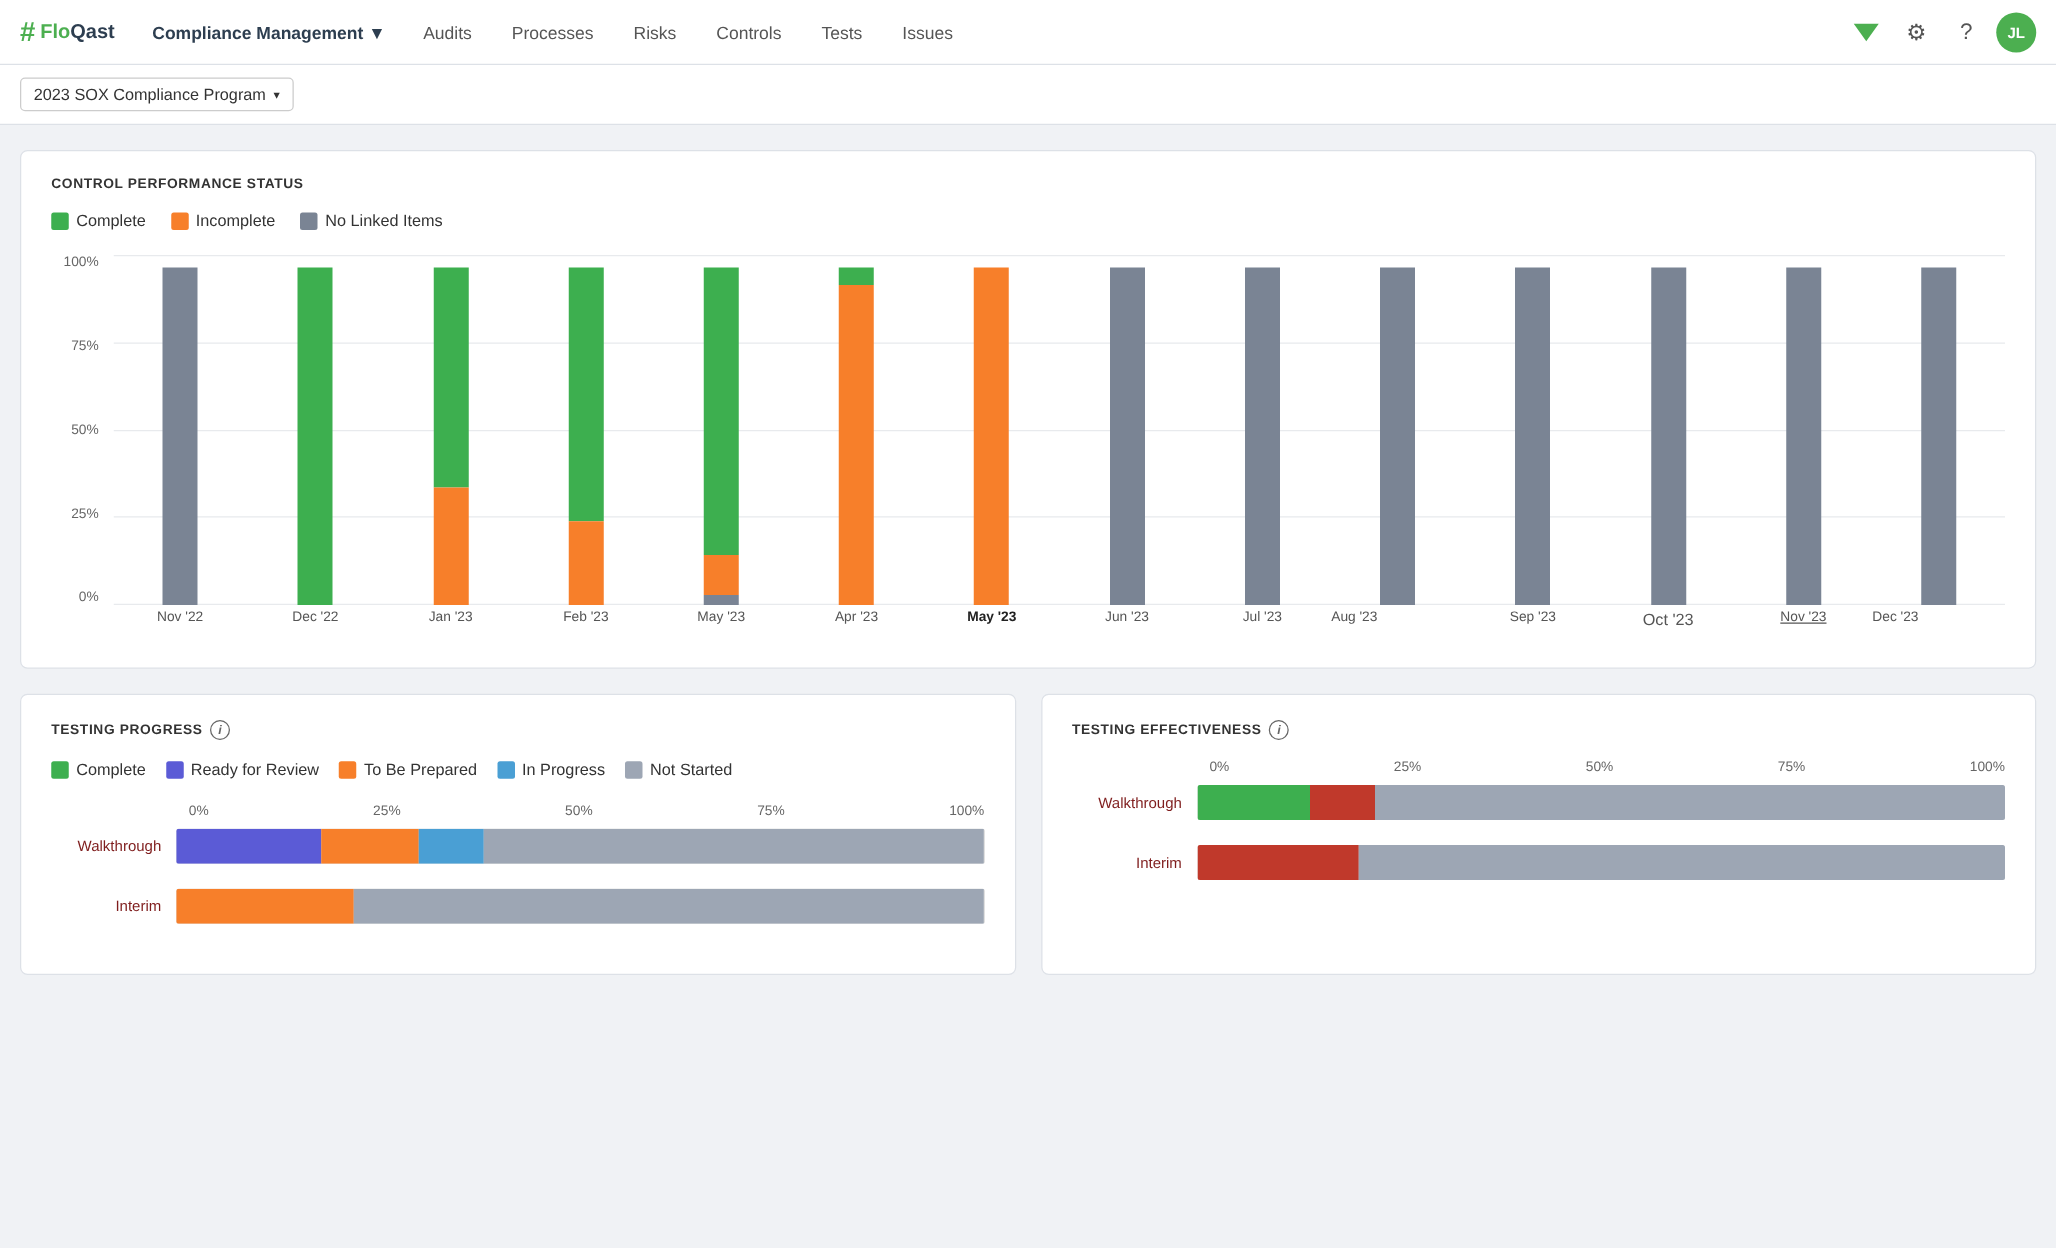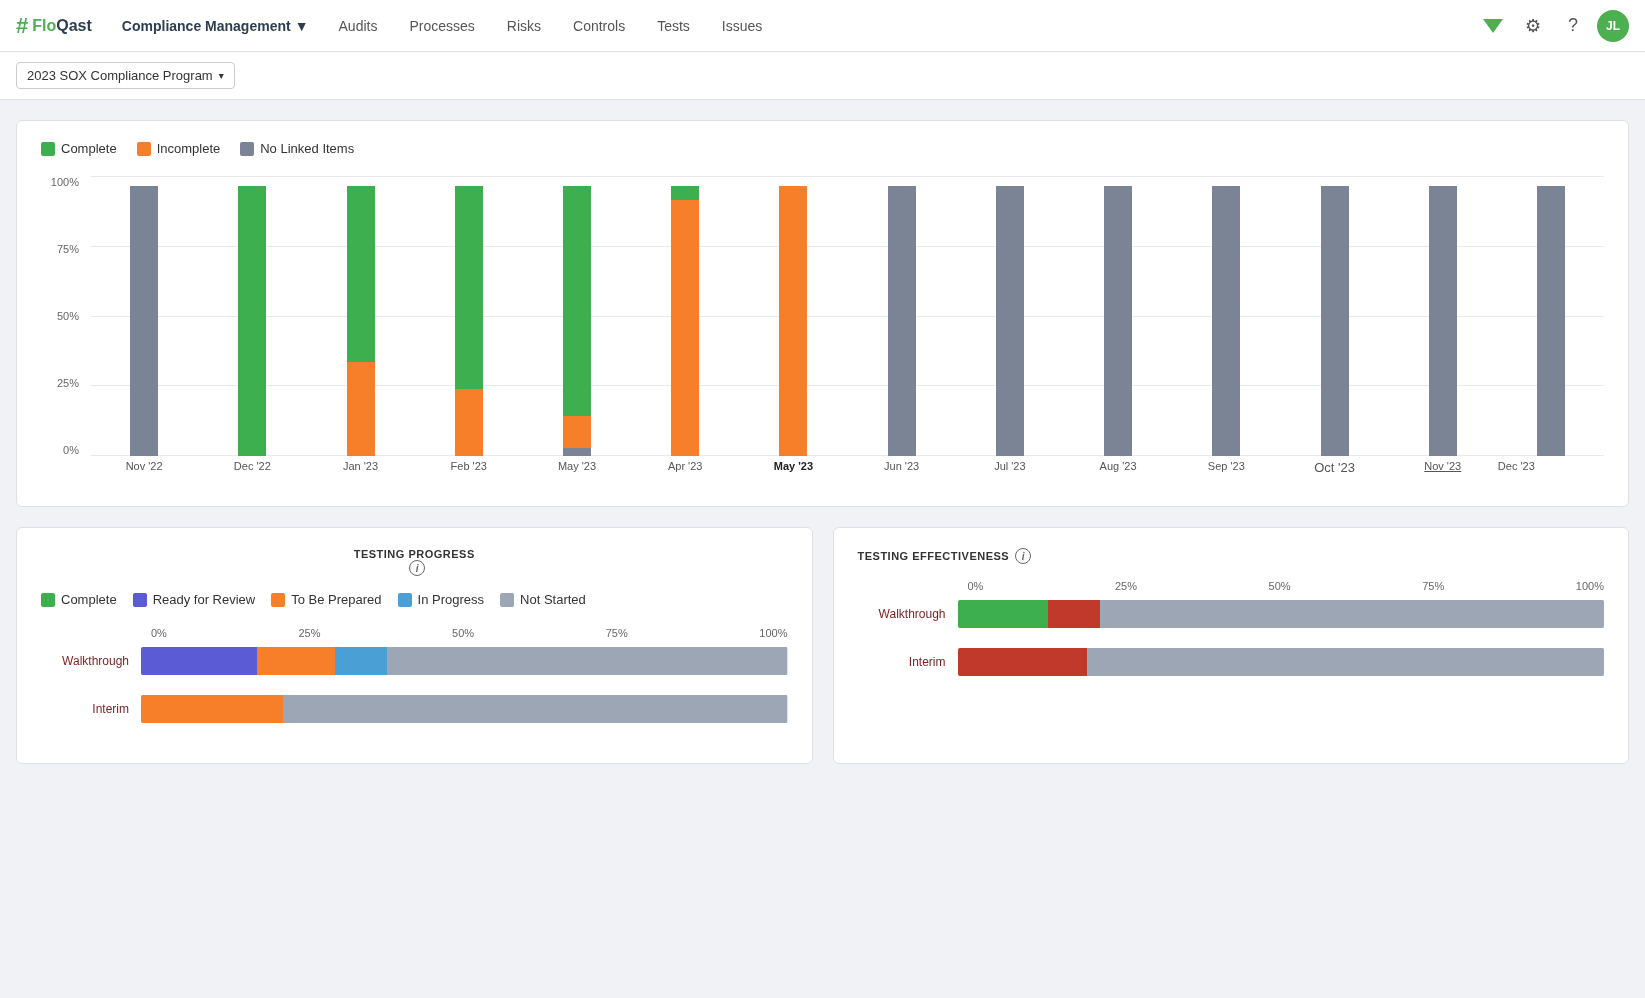--- a/index.html
+++ b/index.html
@@ -166,20 +166,21 @@
 <div class="subheader">
   <div class="program-dropdown">
     <span>2023 SOX Compliance Program</span>
     <span class="chevron">▾</span>
   </div>
 </div>
 
 <div class="main">
 
   <div class="card">
+    <div class="card-title">CONTROL PERFORMANCE STATUS</div>
 
     <div class="legend">
       <div class="legend-item">
         <div class="legend-dot" style="background:#3daf4f;"></div>
         <span>Complete</span>
       </div>
       <div class="legend-item">
         <div class="legend-dot" style="background:#f77f2a;"></div>
         <span>Incomplete</span>
       </div>
@@ -260,33 +261,33 @@
       <div style="position:absolute;left:50px;right:0;bottom:0;height:30px;display:flex;align-items:flex-start;gap:2px;" id="monthly-xlabels">
       <div style="flex: 1 1 0%; text-align: center; font-size: 11px; color: rgb(85, 85, 85); padding-top: 4px;">Nov '22</div>
           <div style="flex: 1 1 0%; text-align: center; font-size: 11px; color: rgb(85, 85, 85); padding-top: 4px;">Dec '22</div>
           <div style="flex: 1 1 0%; text-align: center; font-size: 11px; color: rgb(85, 85, 85); padding-top: 4px;">Jan '23</div>
           <div style="flex: 1 1 0%; text-align: center; font-size: 11px; color: rgb(85, 85, 85); padding-top: 4px;">Feb '23</div>
           <div style="flex: 1 1 0%; text-align: center; font-size: 11px; color: rgb(85, 85, 85); padding-top: 4px;">May '23</div>
           <div style="flex: 1 1 0%; text-align: center; font-size: 11px; color: rgb(85, 85, 85); padding-top: 4px;">Apr '23</div>
           <div style="flex: 1 1 0%; text-align: center; font-size: 11px; color: rgb(34, 34, 34); padding-top: 4px; font-weight: 700;">May '23</div>
           <div style="flex: 1 1 0%; text-align: center; font-size: 11px; color: rgb(85, 85, 85); padding-top: 4px;">Jun '23</div>
           <div style="flex: 1 1 0%; text-align: center; font-size: 11px; color: rgb(85, 85, 85); padding-top: 4px;">Jul '23</div>
-          <div style="flex: 1 1 0%; text-align: center; font-size: 11px; color: rgb(85, 85, 85); padding-top: 4px;">Aug '23</div>
+          <div style="flex: 1 1 0%; font-size: 11px; color: rgb(85, 85, 85); padding-top: 4px;">Aug '23</div>
           <div style="flex: 1 1 0%; text-align: center; font-size: 11px; color: rgb(85, 85, 85); padding-top: 4px;">Sep '23</div>
           <div style="flex: 1 1 0%; text-align: center; font-size: 13px; color: rgb(85, 85, 85); padding-top: 4px;">Oct '23</div>
           <div style="flex: 1 1 0%; text-align: center; font-size: 11px; color: rgb(85, 85, 85); padding-top: 4px; text-decoration: underline;">Nov '23</div>
           <div style="flex: 1 1 0%; text-align: left; font-size: 11px; color: rgb(85, 85, 85); padding-top: 4px;">Dec '23</div>
         </div>
     </div>
   </div>
 
   <div class="bottom-row">
 
     <div class="bottom-card">
-      <div style="display:flex;align-items:center;margin-bottom:16px;flex-direction:column;">
+      <div style="display:flex;align-items:center;margin-bottom:16px;">
         <span class="card-title" style="margin-bottom:0;">TESTING PROGRESS</span>
         <span class="info-icon">i</span>
       </div>
 
       <div class="h-legend">
         <div class="legend-item">
           <div class="legend-dot" style="background:#3daf4f;"></div>
           <span>Complete</span>
         </div>
         <div class="legend-item">

